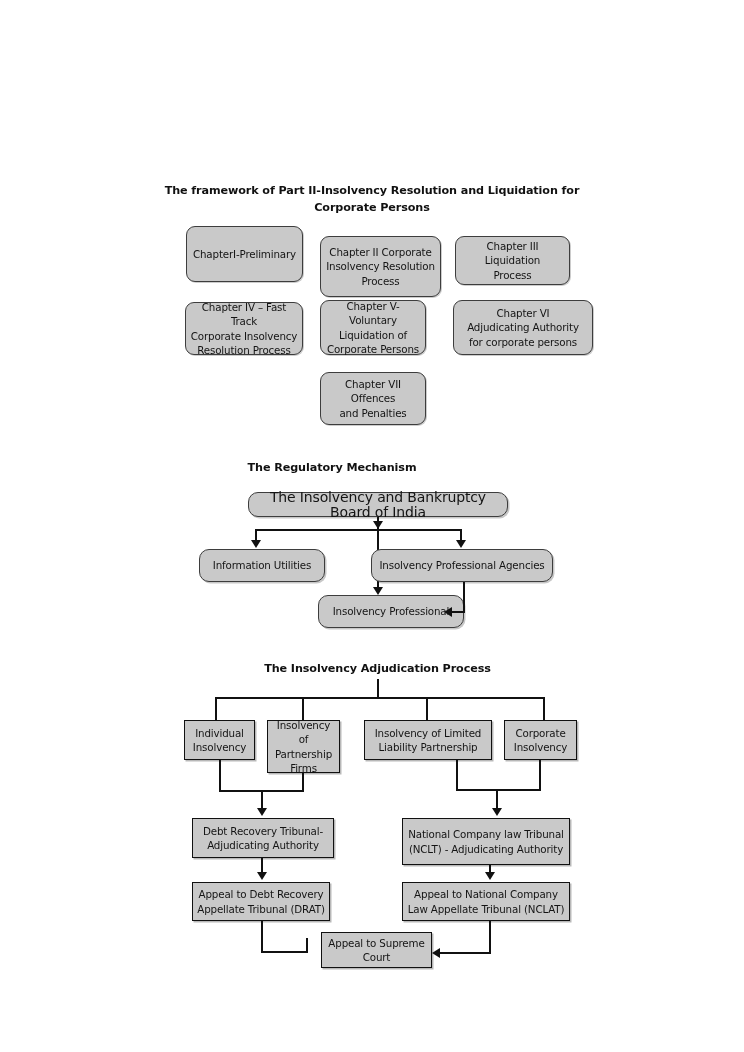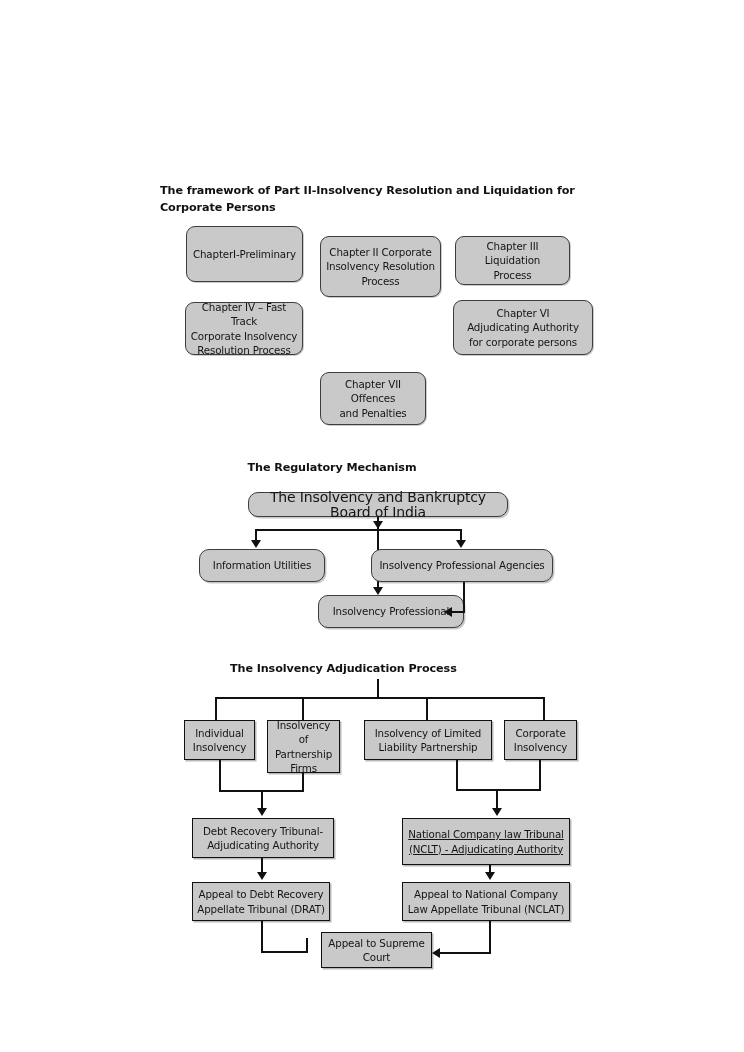--- a/index.html
+++ b/index.html
@@ -20,21 +20,21 @@
     width: 744px;
     height: 1052px;
   }
 
   
   .heading {
     position: absolute;
     font-weight: bold;
     font-size: 11.2px;
     line-height: 17px;
-    text-align: left;
+    text-align: center;
     letter-spacing: -0.1px;
     color: #111;
   }
   .heading.left {
     text-align: center;
   }
 
   
   .box {
     position: absolute;
@@ -122,20 +122,27 @@
   </div>
 
   <div class="box round" style="left:185px; top:302px; width:118px; height:53px;">
     <div>
       <span>Chapter IV – Fast Track</span>
       <span>Corporate Insolvency</span>
       <span>Resolution Process</span>
     </div>
   </div>
 
+  <div class="box round" style="left:320px; top:300px; width:106px; height:55px;">
+    <div>
+      <span>Chapter V-Voluntary</span>
+      <span>Liquidation of</span>
+      <span>Corporate Persons</span>
+    </div>
+  </div>
 
   <div class="box round" style="left:453px; top:300px; width:140px; height:55px;">
     <div>
       <span>Chapter VI</span>
       <span>Adjudicating Authority</span>
       <span>for corporate persons</span>
     </div>
   </div>
 
   <div class="box round" style="left:320px; top:372px; width:106px; height:53px;">
@@ -245,21 +252,21 @@
   <div class="ln v" style="left:496px; top:789px; height:22px;"></div>
   <div class="arrow-down" style="left:492px; top:808px;"></div>
 
   <div class="box sq" style="left:192px; top:818px; width:142px; height:40px;">
     <div>
       <span>Debt Recovery Tribunal-</span>
       <span>Adjudicating Authority</span>
     </div>
   </div>
 
-  <div class="box sq" style="left:402px; top:818px; width:168px; height:47px;text-decoration:underline;">
+  <div class="box sq" style="left:402px; top:818px; width:168px; height:47px;">
     <div>
       <span>National Company law Tribunal</span>
       <span>(NCLT) - Adjudicating Authority</span>
     </div>
   </div>
 
   <div class="ln v" style="left:261px; top:858px; height:16px;"></div>
   <div class="arrow-down" style="left:257px; top:872px;"></div>
 
   <div class="ln v" style="left:489px; top:865px; height:11px;"></div>

